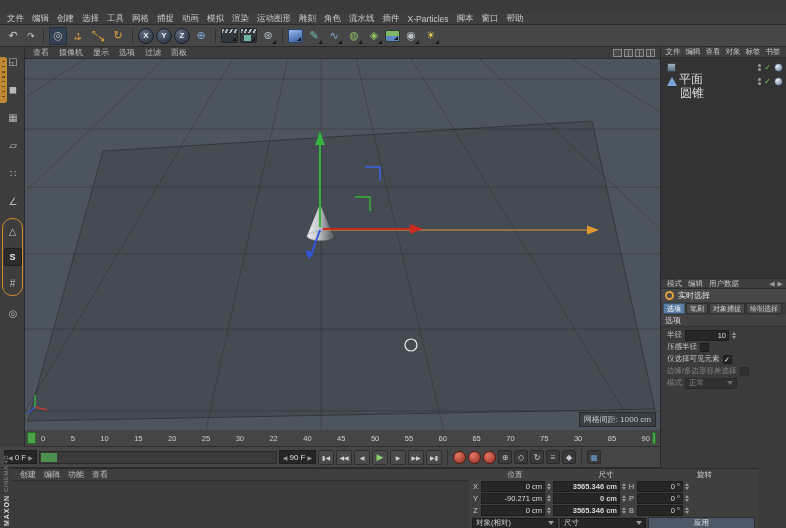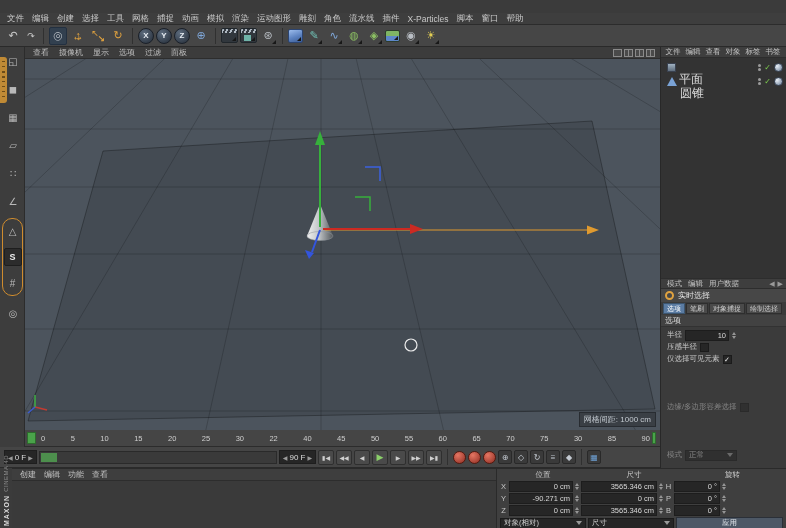--- a/index.html
+++ b/index.html
@@ -139,21 +139,21 @@
   .live-sel-icon { width:9px; height:9px; border-radius:50%; border:2px solid #e0a23f; }
   .am-tabs { height:13px; display:flex; gap:1px; padding:1px 2px; background:#3b3b3b; }
   .am-tab { font-size:7px; color:#cccccc; background:#4a4a4a; border:1px solid #2e2e2e;
     padding:0 3px; display:flex; align-items:center; white-space:nowrap; }
   .am-tab.active { background:#5b7ca3; color:#ffffff; border-color:#3c556f; }
   .am-section { height:12px; background:#424242; border-bottom:1px solid #323232;
     display:flex; align-items:center; padding-left:4px; font-size:8px; color:#dadada; }
   .am-rows { padding-top:2px; }
   .am-row { display:flex; align-items:center; height:12px; padding-left:6px; gap:3px;
     font-size:7.5px; color:#c9c9c9; }
-  .am-row.dim { opacity:.5;margin-top:36px; }
+  .am-row.dim { opacity:.5; }
   .field { background:#262626; border:1px solid #1d1d1d; color:#d8d8d8; font-size:7.5px;
     display:flex; align-items:center; justify-content:flex-end; padding:0 2px; height:11px; }
   .am-field { width:44px; }
   .spin { display:inline-flex; flex-direction:column; gap:1px; }
   .spin i { display:block; width:0; height:0; border-left:2.5px solid transparent;
     border-right:2.5px solid transparent; }
   .spin .u { border-bottom:3px solid #969696; }
   .spin .d { border-top:3px solid #969696; }
   .checkbox { width:9px; height:9px; background:#262626; border:1px solid #1b1b1b;
     color:#eaeaea; font-size:7px; line-height:8px; text-align:center; }
@@ -165,28 +165,28 @@
   .branding { position:absolute; left:0; top:468px; width:12px; height:60px; background:#3b3b3b;
     display:flex; flex-direction:column; align-items:center; justify-content:flex-end;
     gap:3px; padding-bottom:2px; }
   .brand-v { writing-mode:vertical-rl; transform:rotate(180deg); white-space:nowrap; }
   .brand-cinema { font-size:6px; color:#8b8b8b; letter-spacing:.5px; }
   .brand-maxon { font-size:7px; color:#dddddd; font-weight:bold; letter-spacing:1px; }
   .matman { position:absolute; left:12px; top:468px; width:485px; height:60px;
     background:#3a3a3a; border-top:1px solid #2a2a2a; border-right:1px solid #2a2a2a; }
   .mm-menubar { height:12px; background:#3e3e3e; border-bottom:1px solid #2d2d2d;
     display:flex; align-items:center; font-size:8px; color:#c2c2c2; padding-left:4px; }
-  .coordman { position:absolute; left:497px; top:468px; width:289px; height:60px;
+  .coordman { position:absolute; left:469px; top:468px; width:289px; height:60px;
     background:#3f3f3f; border-top:1px solid #2a2a2a; padding:1px 3px; font-size:7.5px; }
   .coord-head { display:flex; height:10px; align-items:center; color:#cfcfcf; }
   .coord-head .ch { text-align:center; }
   .ch.c1 { width:86px; } .ch.c2 { width:96px; } .ch.c3 { flex:1; }
   .coord-row { display:flex; align-items:center; height:12px; gap:2px; }
   .ax { width:7px; color:#c5c5c5; text-align:center; }
-  .cf  { width:64px; } .cf2 { width:76px; } .cf3 { width:46px; }
+  .cf  { width:64px; } .cf2 { width:67px;font-weight:bold; } .cf3 { width:46px; }
   .coord-foot { display:flex; align-items:center; gap:2px; margin-top:1px; height:12px; }
   .dd1 { width:86px; } .dd2 { width:86px; }
   .apply-btn { flex:1; height:12px; background:#4d5866; border:1px solid #2b3038;
     color:#e0e5ea; display:flex; align-items:center; justify-content:center; font-size:7.5px; }
 </style>
 </head>
 <body>
 
 <div id="app">
 

